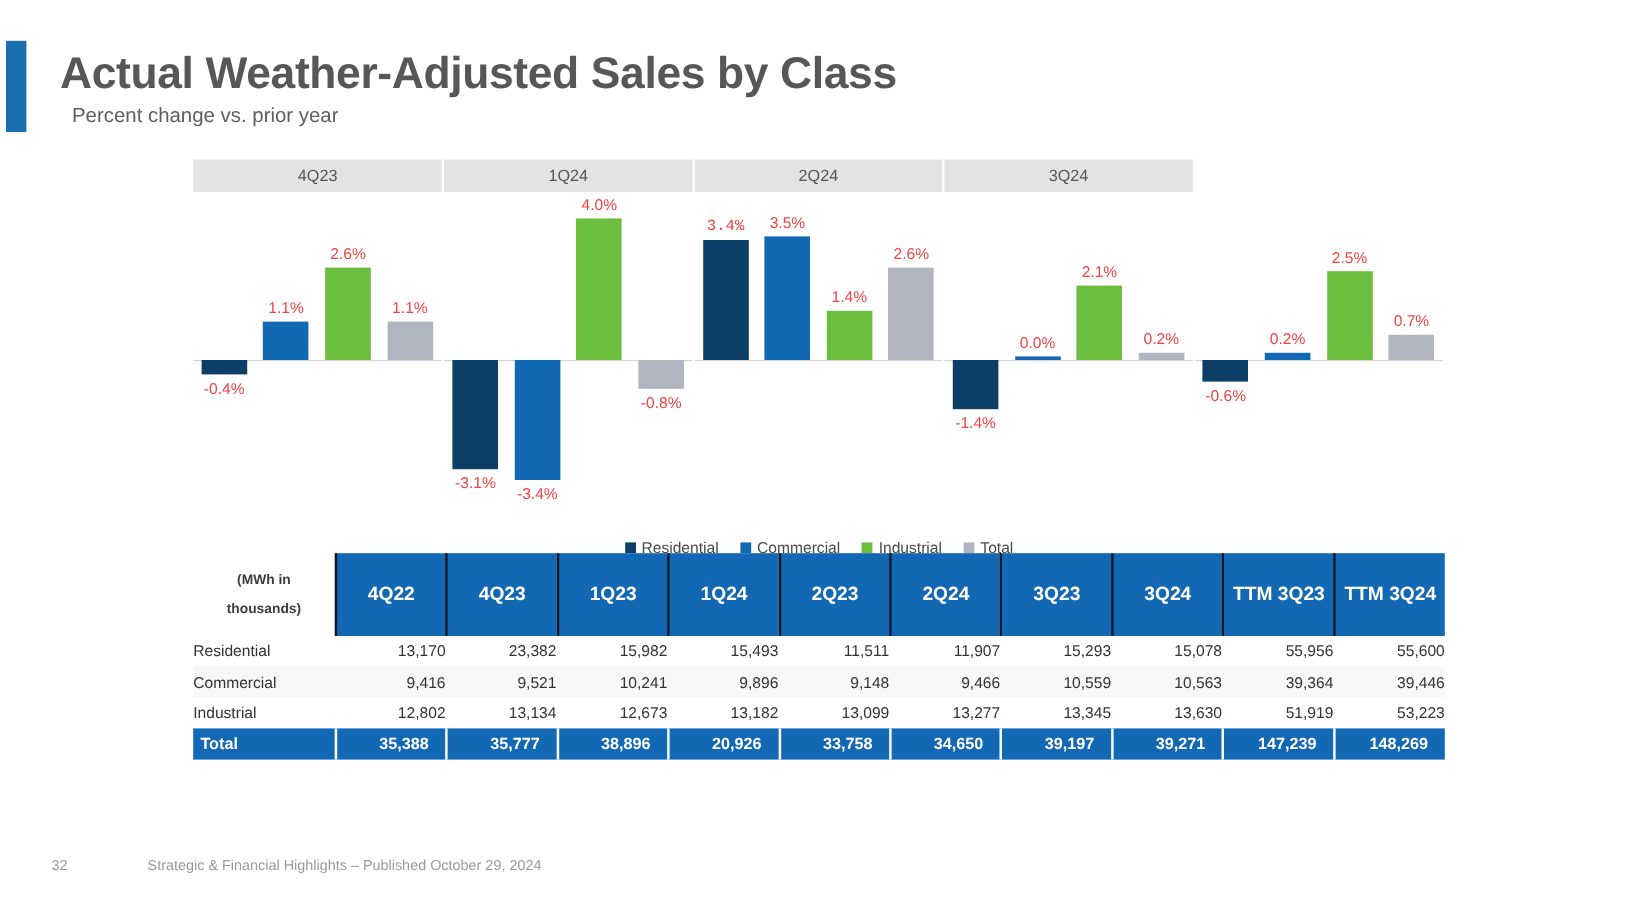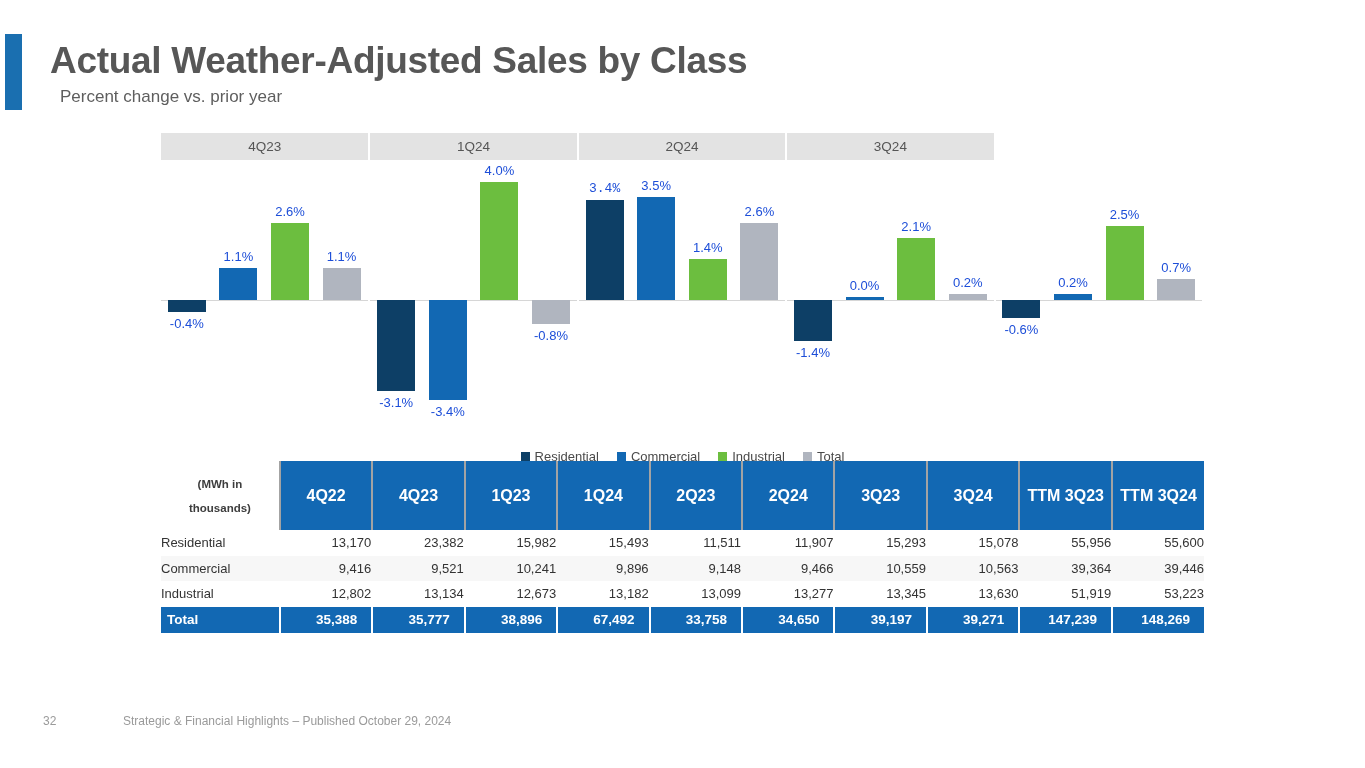--- a/index.html
+++ b/index.html
@@ -20,36 +20,36 @@
   
   .chart{position:absolute;left:161px;top:133px;width:1042px;height:282px;}
   .panel{position:absolute;top:0;height:282px;}
   .panel-head{position:absolute;left:0;top:0;right:0;height:27px;background:#e3e3e3;
               display:flex;align-items:center;justify-content:center;}
   .panel-head span{font-size:13.5px;color:#555;}
   .panel-body{position:absolute;left:0;top:28px;right:0;height:254px;background:#fff;}
   .baseline{position:absolute;left:0;right:0;height:1px;background:#d6d6d6;}
 
   .bar{position:absolute;}
-  .blabel{position:absolute;font-size:13px;color:#1d4ed8;text-align:center;white-space:nowrap;}
+  .blabel{position:absolute;font-size:13px;color:#ef4444;text-align:center;white-space:nowrap;}
 
   
   .legend{position:absolute;left:0;top:449px;width:1365px;display:flex;justify-content:center;
           align-items:center;gap:18px;}
   .lg{display:flex;align-items:center;gap:5px;}
   .lg i{width:9px;height:9px;display:block;}
   .lg span{font-size:13px;color:#4a4a4a;}
 
   
   .tbl{position:absolute;left:161px;top:461px;width:1043px;border-collapse:separate;border-spacing:0;}
   .tbl td,.tbl th{padding:0;}
   .th-label{width:120px;background:#ffffff;vertical-align:middle;padding-left:6px;}
   .th-label div{font-size:11.5px;color:#3d3d3d;line-height:24px;}
   .th-q{background:#1268b3;color:#fff;font-size:16px;font-weight:bold;text-align:center;
-        height:69px;border-left:2px solid #a3a3a3;}
+        height:69px;border-left:2px solid #0f172a;}
   .r-label{font-size:13px;color:#333;padding-left:6px;height:25.5px;background:#fff;}
   .r-val{font-size:13px;color:#333;text-align:right;padding-right:14px;height:25.5px;background:#fff;}
   .row-alt .r-label,.row-alt .r-val{background:#f7f7f7;}
   .tot td{background:#1268b3;color:#fff;font-weight:bold;font-size:13.5px;height:26px;}
   .tot .r-label{padding-left:6px;}
   .tot .r-val{text-align:right;padding-right:14px;border-left:2px solid #ffffff;}
   .rowline{border-top:1px solid #e6e6e6;}
 
   
   .notes{position:absolute;left:175px;top:660px;font-size:10.5px;color:#8a8a8a;line-height:13.5px;}
@@ -227,21 +227,21 @@
           <td class="r-val">13,345</td>
           <td class="r-val">13,630</td>
           <td class="r-val">51,919</td>
           <td class="r-val">53,223</td>
         </tr>
         <tr class="tot">
           <td class="r-label">Total</td>
           <td class="r-val">35,388</td>
           <td class="r-val">35,777</td>
           <td class="r-val">38,896</td>
-          <td class="r-val">67,492</td>
+          <td class="r-val">20,926</td>
           <td class="r-val">33,758</td>
           <td class="r-val">34,650</td>
           <td class="r-val">39,197</td>
           <td class="r-val">39,271</td>
           <td class="r-val">147,239</td>
           <td class="r-val">148,269</td>
         </tr>
       </tbody>
   </table>
 

